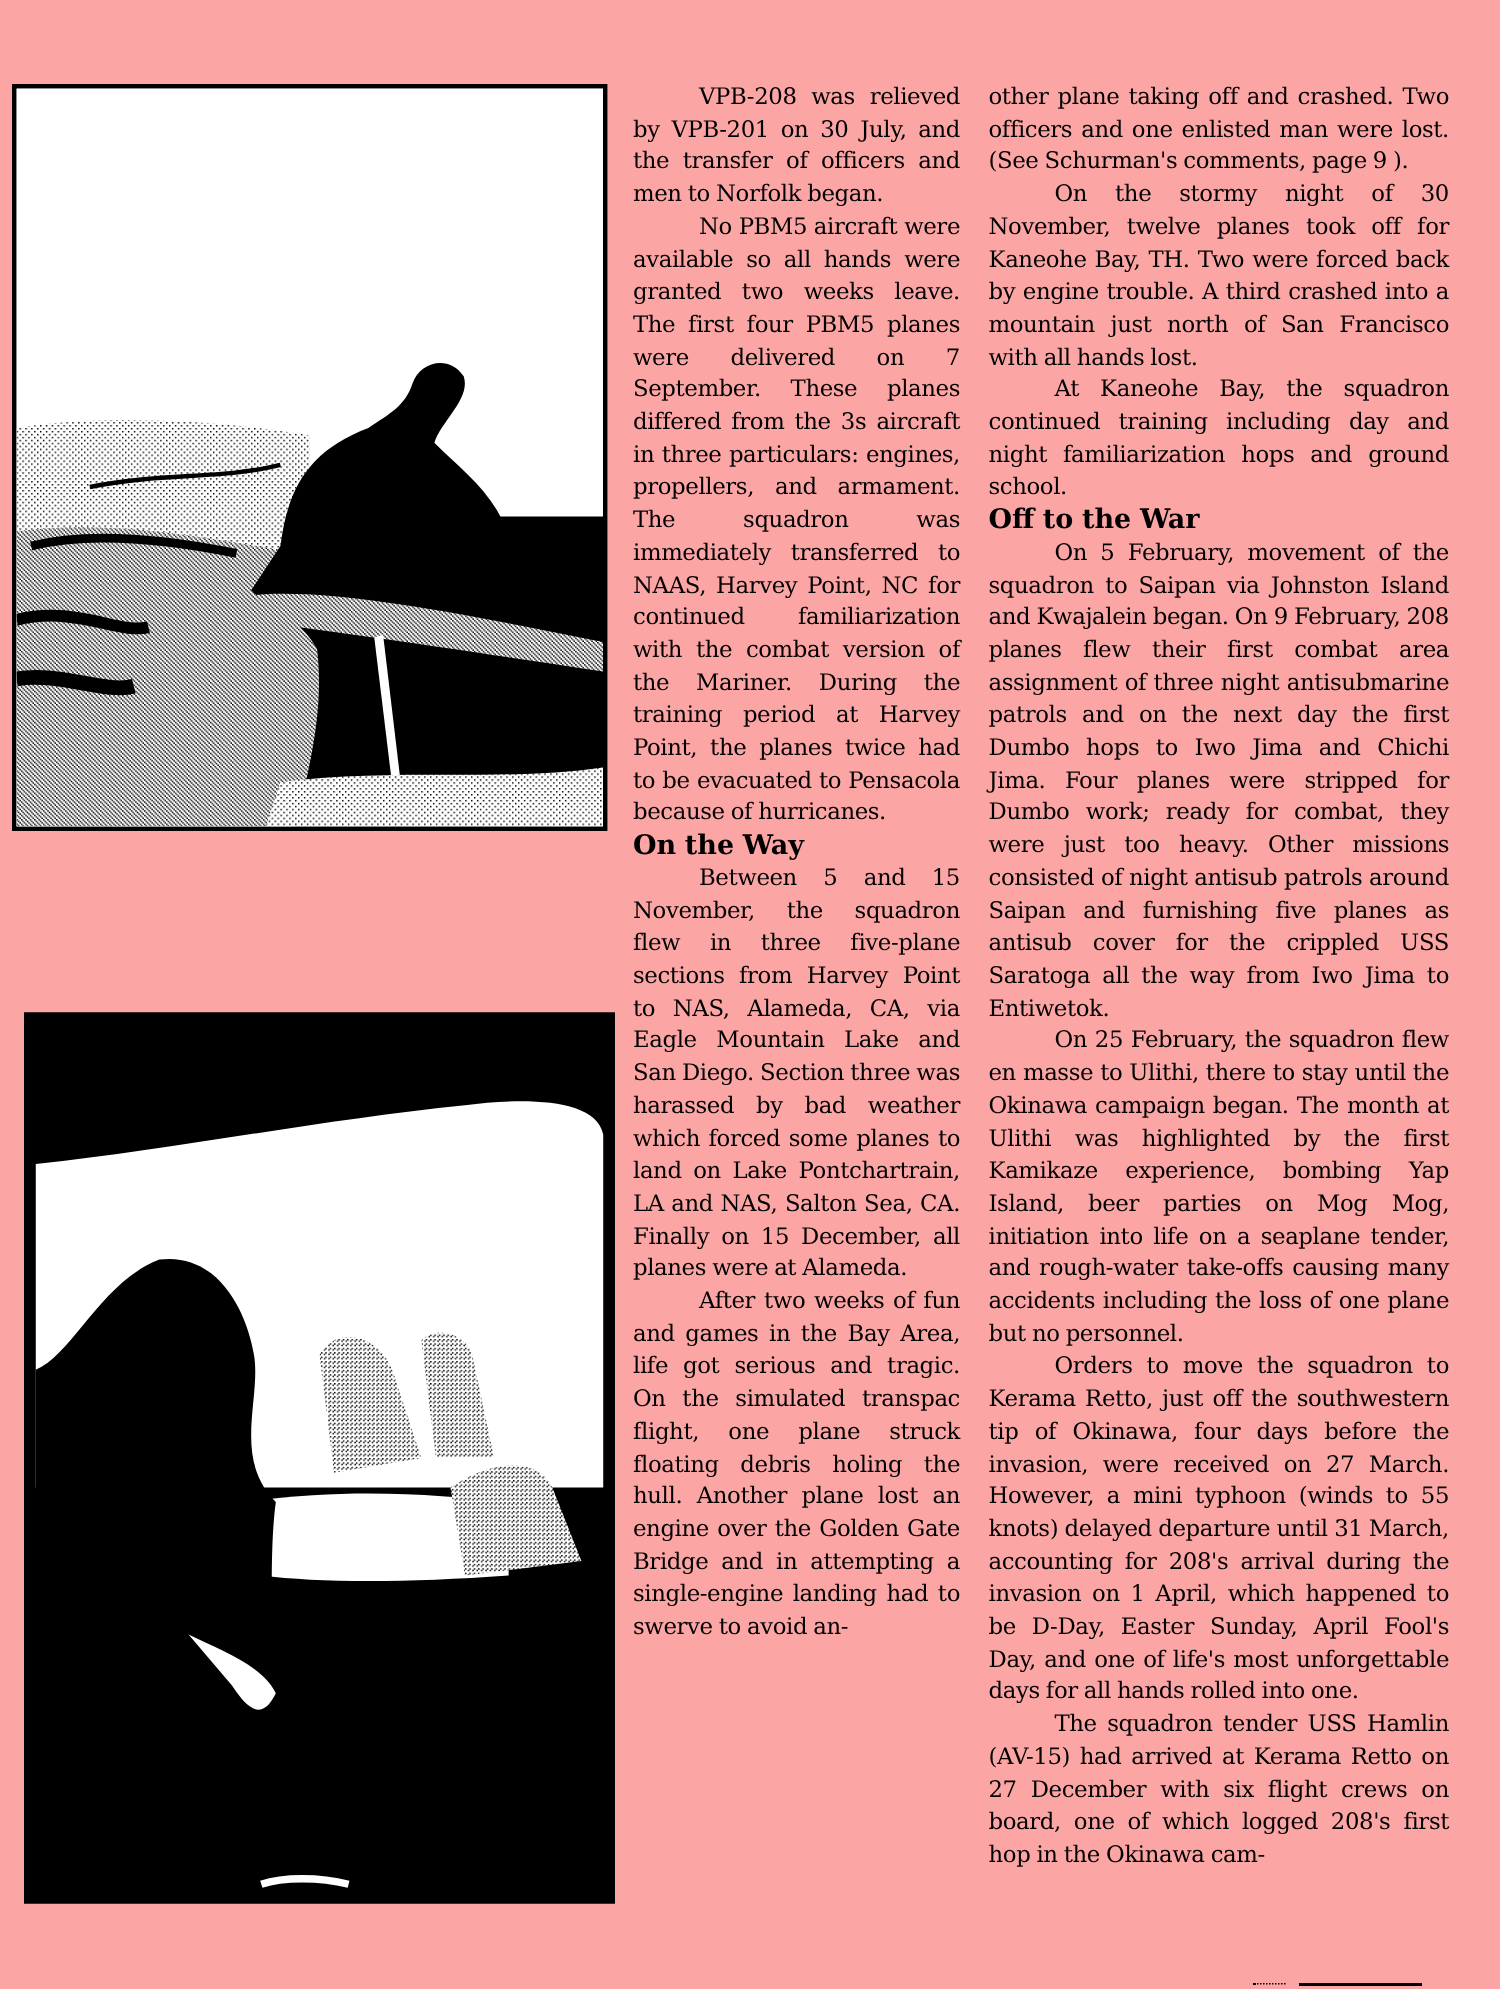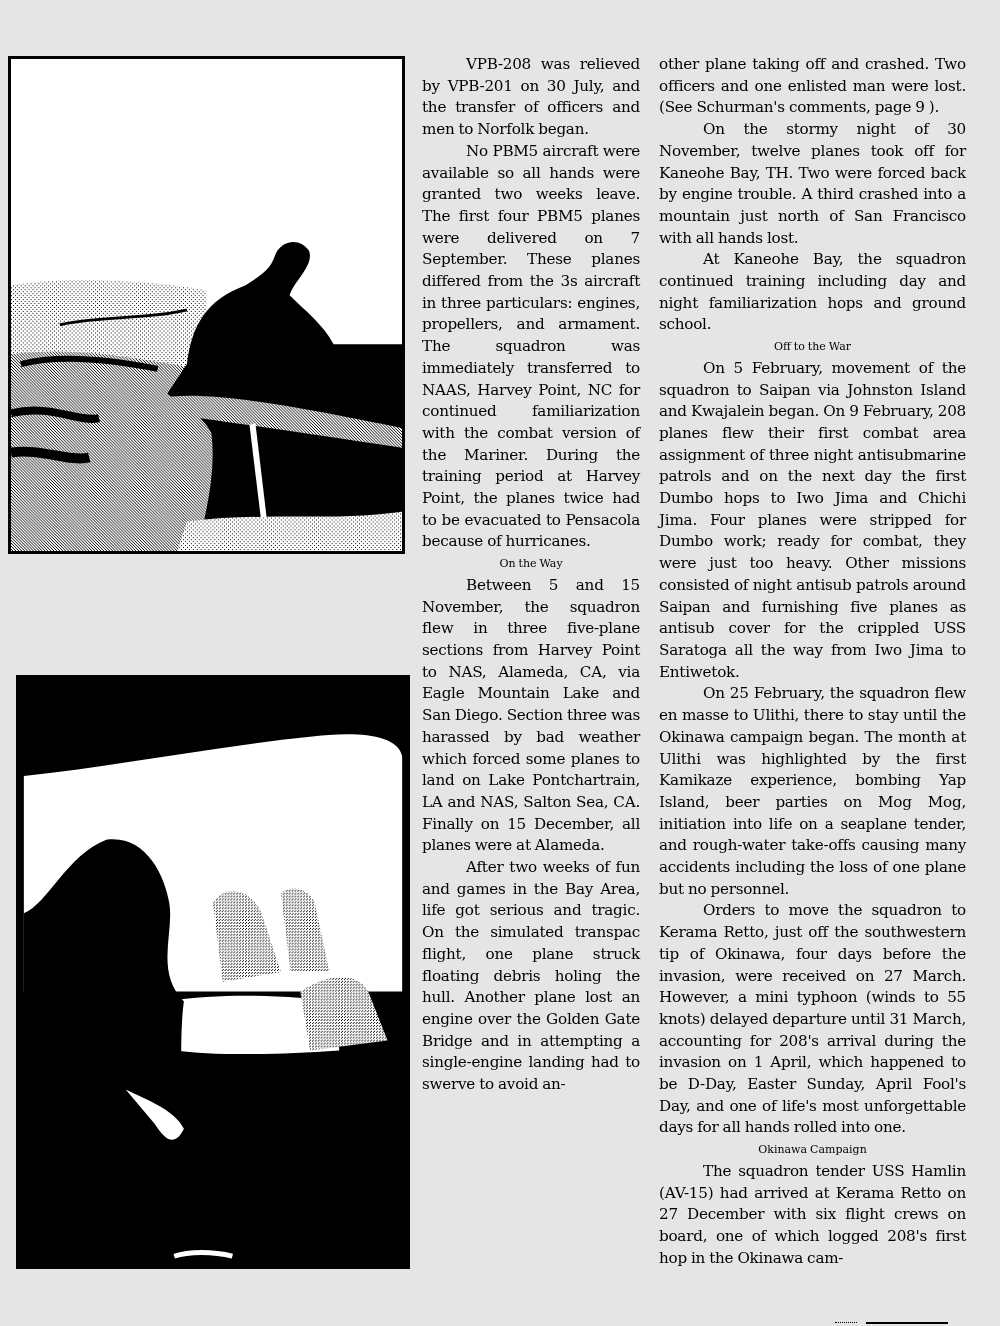--- a/index.html
+++ b/index.html
@@ -1,36 +1,36 @@
 <!DOCTYPE html>
 <html><head>
   <meta charset="utf-8">
   <style>
     html, body { margin: 0; padding: 0; background: #ffffff; }
     body { width: 1000px; height: 1326px; position: relative; overflow: hidden; color: #000; }
-    .page { position: absolute; left: 0; top: 0; width: 1000px; height: 1326px; background: #e5e5e5; }
+    .page { position: absolute; left: 0; top: 0; width: 1000px; height: 1326px; background: #fca5a5; }
 
     .photo { position: absolute; box-sizing: border-box; border: 3px solid #000; overflow: hidden; background: #fff; }
     #photo-top { left: 8px; top: 56px; width: 397px; height: 498px; }
     #photo-bottom { left: 16px; top: 675px; width: 394px; height: 594px; background: #050505; border-color: #000; }
     .photo svg { display: block; width: 100%; height: 100%; }
 
     .col {
       position: absolute; top: 54px;
       font-family: "DejaVu Serif", "Liberation Serif", serif;
       font-size: 15.2px; line-height: 21.7px;
       text-align: justify;
       letter-spacing: -0.25px;
       word-spacing: -0.5px;
     }
     #col-mid { left: 422px; width: 218px; }
     #col-right { left: 659px; width: 307px; }
     .col p { margin: 0; text-indent: 44px; }
     .col p.noindent { text-indent: 0; }
-    .col h3 { margin: 0; text-align: center; font-size: 11px; font-weight: normal; line-height: 21.7px; letter-spacing: 0; }
+    .col h3 { margin: 0; font-size: 18px; font-weight: bold; line-height: 21.7px; letter-spacing: 0; }
 
     .footer-rule { position: absolute; left: 866px; top: 1322px; width: 82px; height: 1.5px; background: #000; }
     .footer-dots { position: absolute; left: 835px; top: 1322px; width: 22px; height: 1px; border-top: 1px dotted #000; }
   </style>
 </head>
 <body>
 
 <div class="page">
 
   <div class="photo" id="photo-top">
@@ -98,19 +98,18 @@
       <p>After two weeks of fun and games in the Bay Area, life got serious and tragic. On the simulated transpac flight, one plane struck floating debris holing the hull. Another plane lost an engine over the Golden Gate Bridge and in attempting a single-engine landing had to swerve to avoid an-</p>
     </div>
   <div class="col" id="col-right">
       <p class="noindent">other plane taking off and crashed. Two officers and one enlisted man were lost. (See Schurman's comments, page 9 ).</p>
       <p>On the stormy night of 30 November, twelve planes took off for Kaneohe Bay, TH. Two were forced back by engine trouble. A third crashed into a mountain just north of San Francisco with all hands lost.</p>
       <p>At Kaneohe Bay, the squadron continued training including day and night familiarization hops and ground school.</p>
       <h3>Off to the War</h3>
       <p>On 5 February, movement of the squadron to Saipan via Johnston Island and Kwajalein began. On 9 February, 208 planes flew their first combat area assignment of three night antisubmarine patrols and on the next day the first Dumbo hops to Iwo Jima and Chichi Jima. Four planes were stripped for Dumbo work; ready for combat, they were just too heavy. Other missions consisted of night antisub patrols around Saipan and furnishing five planes as antisub cover for the crippled USS Saratoga all the way from Iwo Jima to Entiwetok.</p>
       <p>On 25 February, the squadron flew en masse to Ulithi, there to stay until the Okinawa campaign began. The month at Ulithi was highlighted by the first Kamikaze experience, bombing Yap Island, beer parties on Mog Mog, initiation into life on a seaplane tender, and rough-water take-offs causing many accidents including the loss of one plane but no personnel.</p>
       <p>Orders to move the squadron to Kerama Retto, just off the southwestern tip of Okinawa, four days before the invasion, were received on 27 March. However, a mini typhoon (winds to 55 knots) delayed departure until 31 March, accounting for 208's arrival during the invasion on 1 April, which happened to be D-Day, Easter Sunday, April Fool's Day, and one of life's most unforgettable days for all hands rolled into one.</p>
-      <h3>Okinawa Campaign</h3>
       <p>The squadron tender USS Hamlin (AV-15) had arrived at Kerama Retto on 27 December with six flight crews on board, one of which logged 208's first hop in the Okinawa cam-</p>
     </div>
 
   <div class="footer-dots"></div>
   <div class="footer-rule"></div>
 </div>
 
 </body></html>

